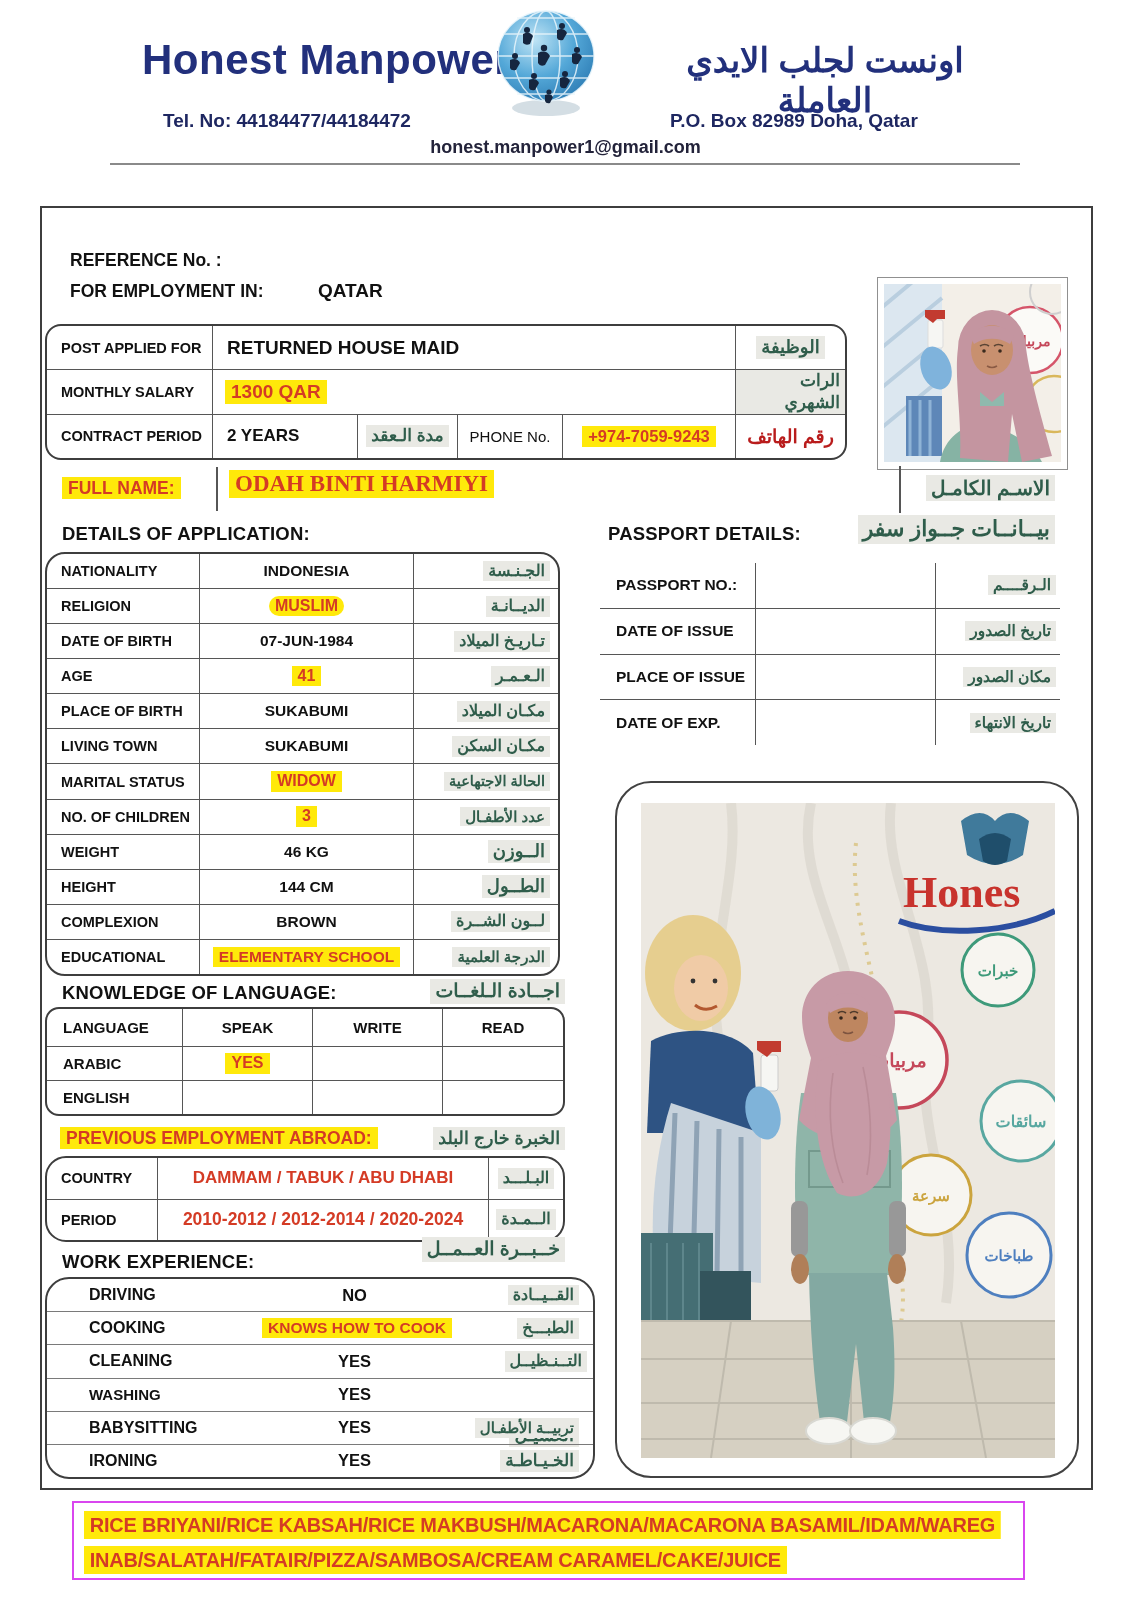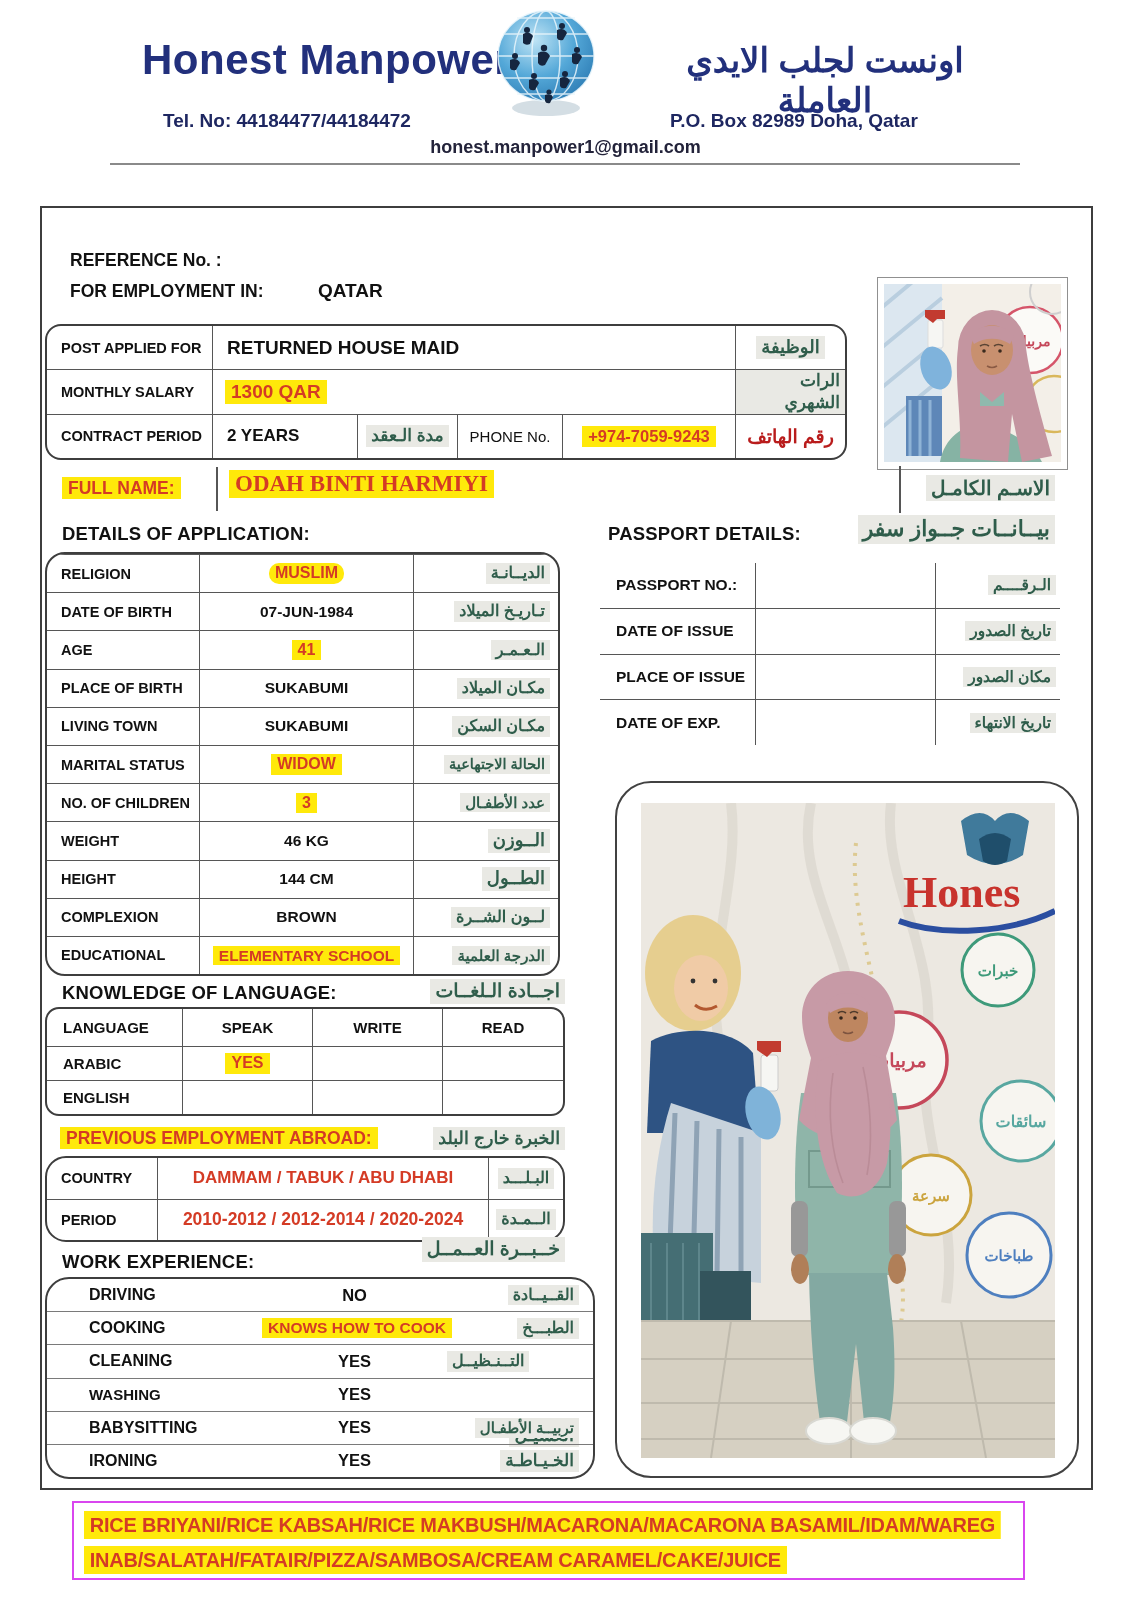--- a/index.html
+++ b/index.html
@@ -156,20 +156,27 @@
     <span class="chip-ar" style="font-size:20px;" dir="rtl">الاسـم الكامـل</span>
   </div>
 
   <div class="abs heading" style="left:62px;top:523px;">DETAILS OF APPLICATION:</div>
   <div class="abs heading" style="left:608px;top:523px;">PASSPORT DETAILS:</div>
   <div class="abs" style="left:820px;top:515px;width:235px;text-align:right;">
     <span class="chip-ar" style="font-size:22px;" dir="rtl">بيــانــات جــواز سفر</span>
   </div>
 
   <div class="tbl" style="left:45px;top:552px;width:515px;height:424px;border-radius:20px;">
+    <div class="trow">
+      <div class="c lbl" style="flex:0 0 152px;">NATIONALITY</div>
+      <div class="c bl val-c" style="flex:0 0 214px;">INDONESIA</div>
+      <div class="c bl ar-c" style="flex:1;">
+          <span class="chip-ar" dir="rtl">الجـنـسة</span>
+        </div>
+    </div>
     <div class="trow bt">
       <div class="c lbl" style="flex:0 0 152px;">RELIGION</div>
       <div class="c bl val-c" style="flex:0 0 214px;">
           <span class="hl" style="font-size:16px;border-radius:10px;">MUSLIM</span>
         </div>
       <div class="c bl ar-c" style="flex:1;">
           <span class="chip-ar" dir="rtl">الديــانـة</span>
         </div>
     </div>
     <div class="trow bt">
@@ -351,21 +358,21 @@
       <div class="c" style="flex:0 0 185px;justify-content:center;">
           <span class="hl" style="font-size:15.5px;white-space:nowrap;">KNOWS HOW TO COOK</span>
         </div>
       <div class="c" style="flex:1;justify-content:flex-end;padding-right:14px;">
           <span class="chip-ar" style="font-size:16px;" dir="rtl">الطبـــخ</span>
         </div>
     </div>
     <div class="trow btl">
       <div class="c b" style="flex:0 0 215px;font-size:16px;padding-left:42px;">CLEANING</div>
       <div class="c b" style="flex:0 0 185px;justify-content:center;font-size:16.5px;">YES</div>
-      <div class="c" style="flex:1;padding-right:6px;">
+      <div class="c" style="flex:1;justify-content:flex-end;padding-right:6px;">
           <span class="chip-ar" style="font-size:16px;" dir="rtl">التــنـظيــل</span>
         </div>
     </div>
     <div class="trow btl">
       <div class="c b" style="flex:0 0 215px;font-size:15px;padding-left:42px;text-align:right;">WASHING</div>
       <div class="c b" style="flex:0 0 185px;justify-content:center;font-size:16.5px;">YES</div>
       <div class="c" style="flex:1;justify-content:flex-end;padding-right:14px;margin-top:41px;">
           <span class="chip-ar" style="font-size:18px;" dir="rtl">الغسيـل</span>
         </div>
     </div>

